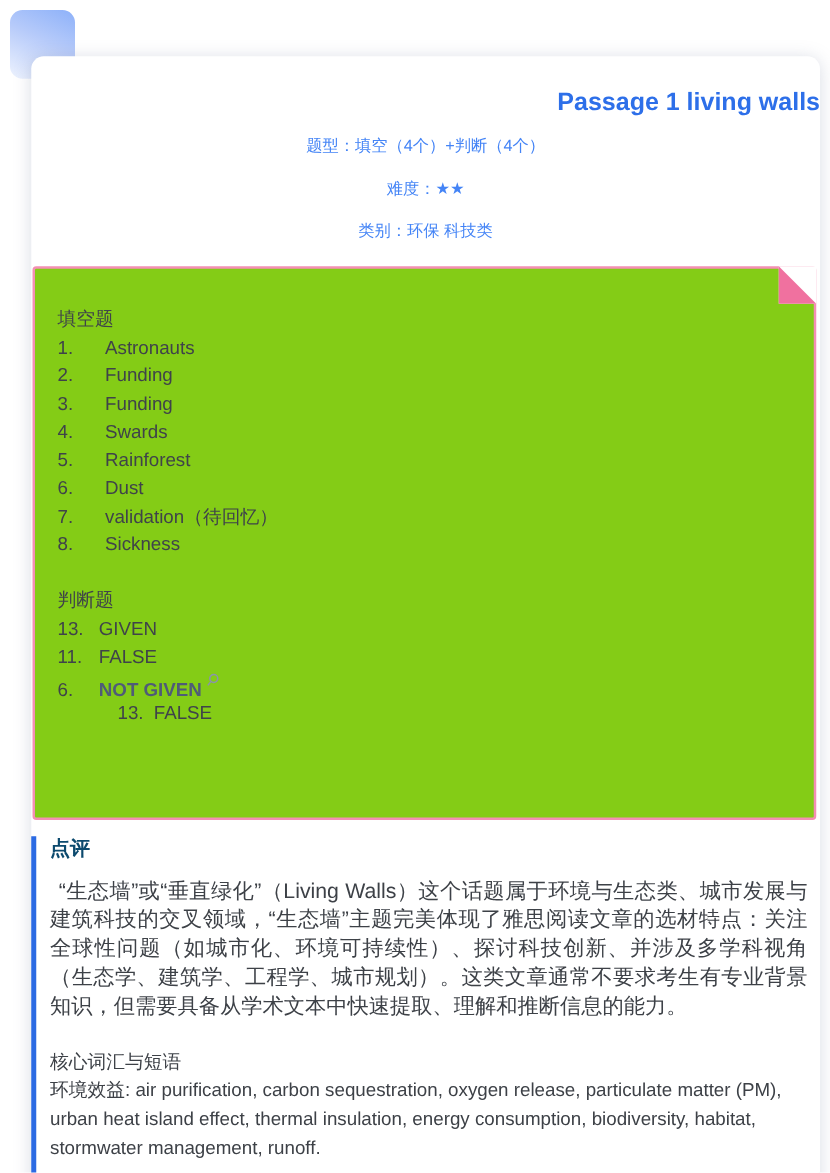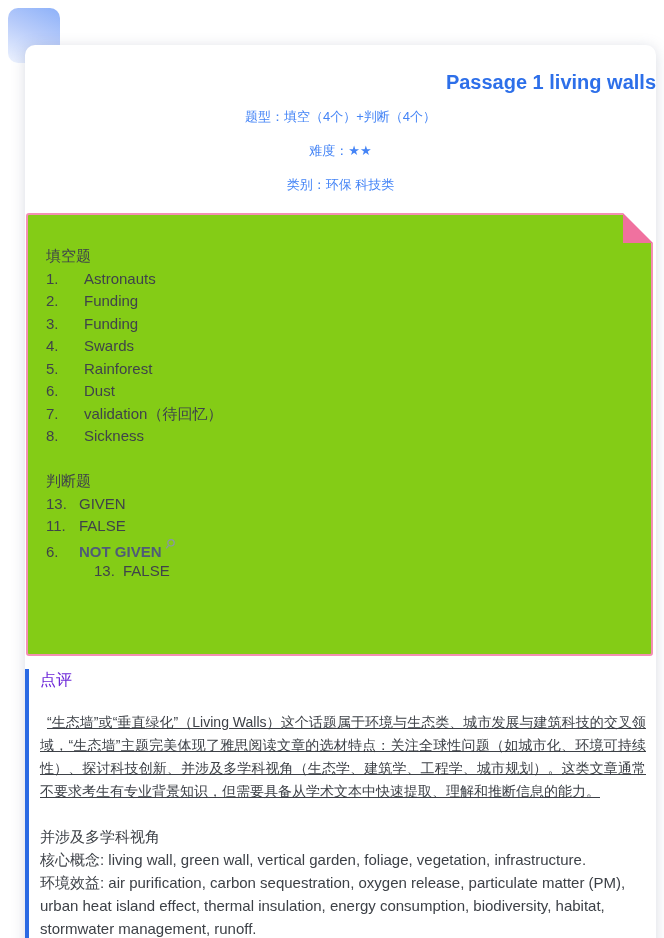--- a/index.html
+++ b/index.html
@@ -60,29 +60,28 @@
   .mag-icon { margin-left:2px; vertical-align:6px; }
 
   
   .review {
     margin-top:13px;
     border-left:4px solid #2b6ae3;
     padding:0 10px 0 11px;
     min-height:290px;
   }
   .review-heading {
-    color:#6d28d9; font-size:16px; line-height:22px; font-weight:normal;
+    color:#0c4a6e; font-size:16px; line-height:22px; font-weight:bold;
   }
   .review-paragraph {
-    margin-top:20px;
-    font-size:14px; line-height:23px;
+    margin-top:10px;
+    font-size:17px; line-height:23px;
     color:#3d4147;
     text-indent:7px;
     text-align:justify;
-    text-decoration:underline;
   }
   .vocab-gap { height:22px; }
   .vocab-line { font-size:15px; line-height:23px; color:#3d4147; }
 </style>
 </head>
 <body>
 
 <div class="deco-square"></div>
 
 <div class="card">
@@ -115,18 +114,17 @@
             <line x1="4.6" y1="7.3" x2="2.3" y2="10.3" stroke="#8a93ad" stroke-width="1.2"></line>
           </svg></div>
         <div class="row"><span class="num tight">13.</span><span class="txt">FALSE</span></div>
       </div>
   </div>
 
   <section class="review">
     <h2 class="review-heading">点评</h2>
     <p class="review-paragraph">“生态墙”或“垂直绿化”（Living Walls）这个话题属于环境与生态类、城市发展与建筑科技的交叉领域，“生态墙”主题完美体现了雅思阅读文章的选材特点：关注全球性问题（如城市化、环境可持续性）、探讨科技创新、并涉及多学科视角（生态学、建筑学、工程学、城市规划）。这类文章通常不要求考生有专业背景知识，但需要具备从学术文本中快速提取、理解和推断信息的能力。</p>
     <div class="vocab-gap"></div>
-    <div class="vocab-line">并涉及多学科视角</div>
-    <div class="vocab-line">核心概念: living wall, green wall, vertical garden, foliage, vegetation, infrastructure.</div>
+    <div class="vocab-line">核心词汇与短语</div>
     <div class="vocab-line">环境效益: air purification, carbon sequestration, oxygen release, particulate matter (PM), urban heat island effect, thermal insulation, energy consumption, biodiversity, habitat, stormwater management, runoff.</div>
   </section>
 
 </div>
 
 </body></html>

